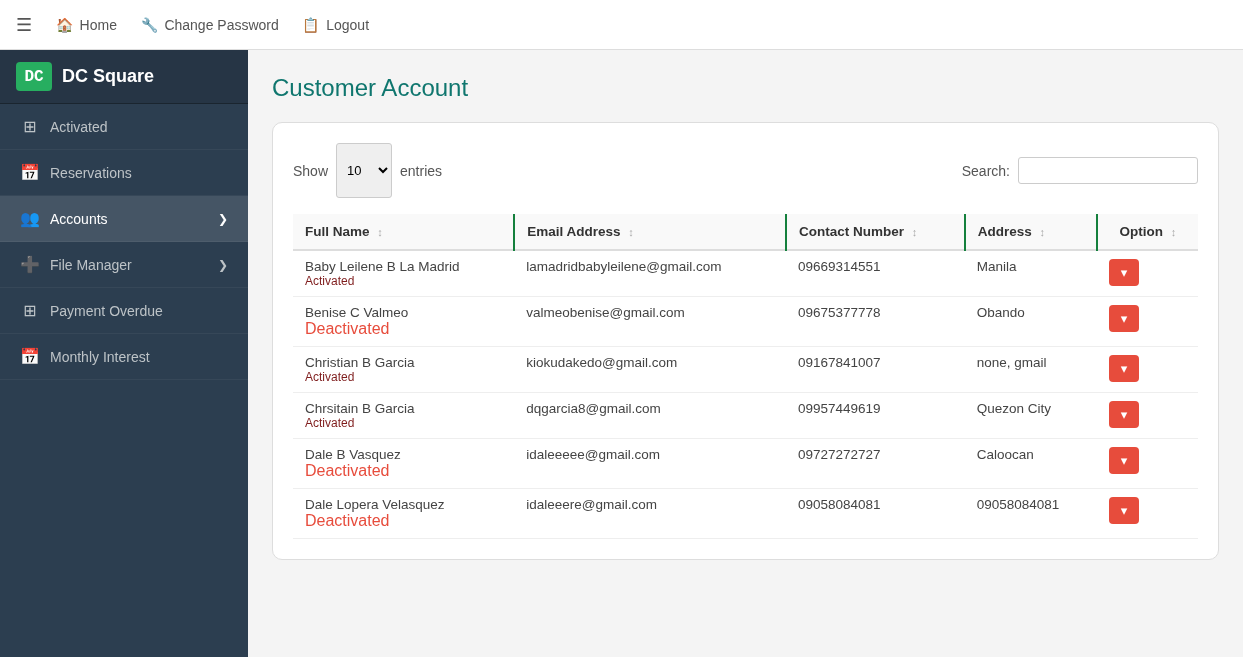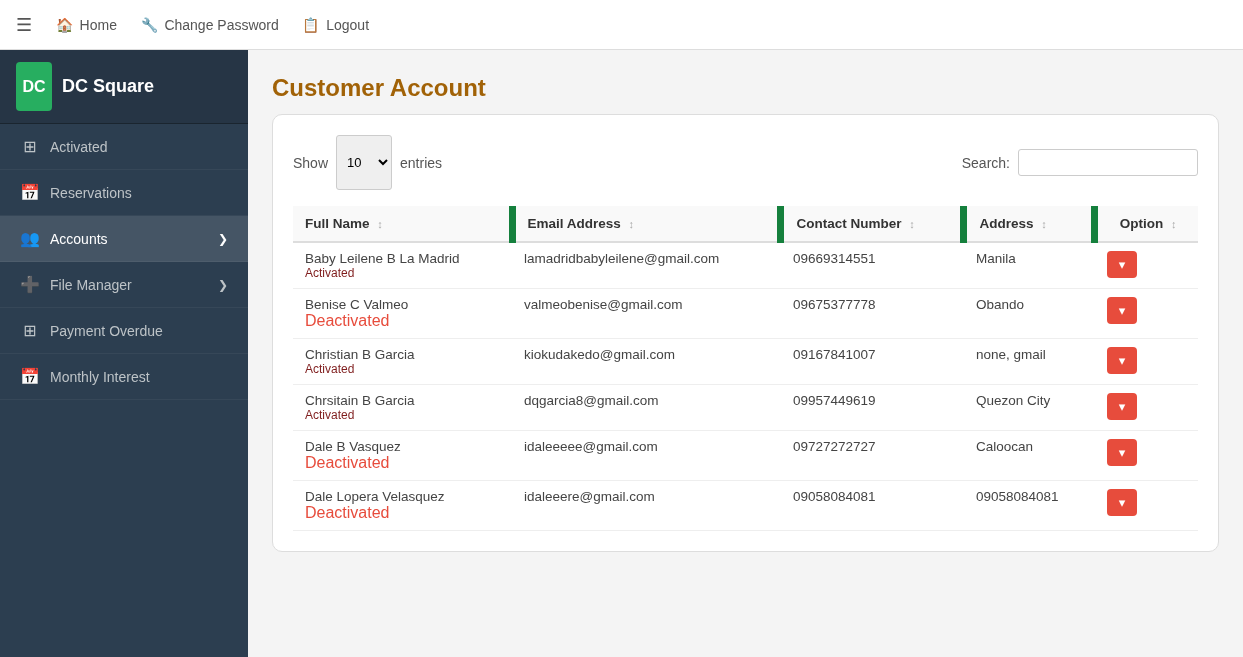--- a/index.html
+++ b/index.html
@@ -51,29 +51,30 @@
     .sidebar-logo {
       display: flex;
       align-items: center;
       gap: 10px;
       padding: 12px 16px;
       background: #263545;
       border-bottom: 1px solid #1a252f;
     }
     .logo-icon {
       width: 36px;
-      height: 49px;
+      height: 29px;
       background: #27ae60;
       border-radius: 4px;
       display: flex;
       align-items: center;
       justify-content: center;
       font-weight: bold;
       font-size: 16px;
       color: #fff;
+      font-family: Liberation Mono, monospace;
     }
     .logo-text {
       font-size: 18px;
       font-weight: 600;
       color: #fff;
     }
     .sidebar-item {
       display: flex;
       align-items: center;
       padding: 13px 20px;
@@ -90,23 +91,23 @@
 
     
     .main {
       flex: 1;
       overflow-y: auto;
       padding: 24px;
       background: #f4f4f4;
     }
     .page-title {
       font-size: 24px;
-      font-weight: 700;
-      color: #a16207;
-      margin-bottom: 12px;
+      font-weight: 400;
+      color: #0f766e;
+      margin-bottom: 20px;
     }
     .content-card {
       background: #fff;
       border: 1px solid #ddd;
       border-radius: 10px;
       padding: 20px;
     }
 
     
     .table-controls {
@@ -149,21 +150,21 @@
     }
     thead tr {
       background: #f9f9f9;
       border-bottom: 2px solid #ddd;
     }
     th {
       padding: 10px 12px;
       text-align: left;
       font-weight: 600;
       color: #333;
-      border-right: 7px solid #15803d;
+      border-right: 2px solid #15803d;
     }
     th:last-child { border-right: none; text-align: center; }
     th .sort-icons { color: #aaa; font-size: 11px; margin-left: 4px; }
     tbody tr { border-bottom: 1px solid #eee; }
     td {
       padding: 8px 12px;
       vertical-align: top;
       color: #444;
     }
     .status-activated { color: #7f1d1d; font-size: 12px; }

